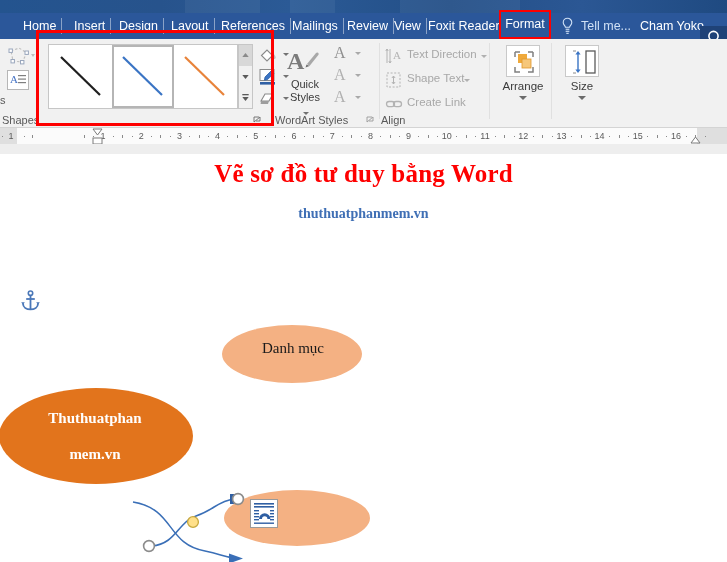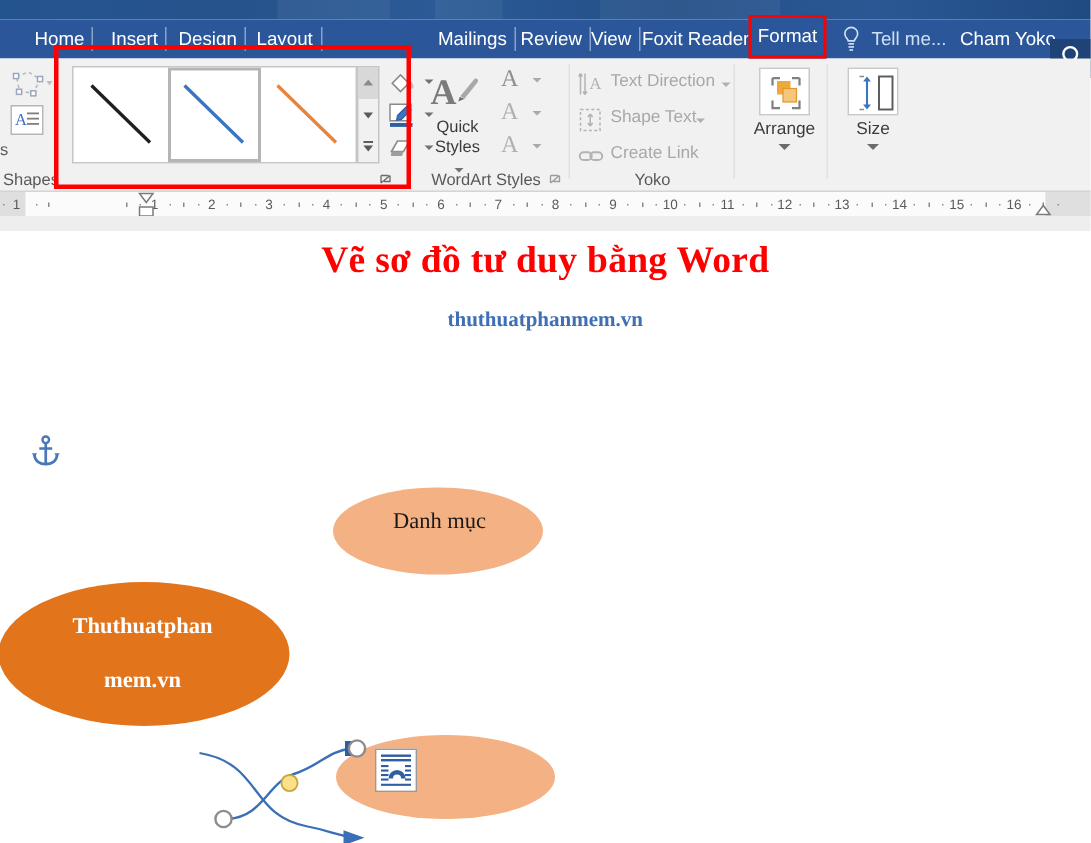--- a/index.html
+++ b/index.html
@@ -51,21 +51,21 @@
     background:#1f4277;
   }
 
   
   #ribbon {
     position:absolute; left:0; top:39px; width:727px; height:89px;
     background:#f1f1f1; border-bottom:1px solid #d4d4d4;
   }
   .grp-label{
     position:absolute; bottom:1px; font-size:11px; color:#595959;
-    text-align:center; white-space:nowrap;
+    text-align:left; white-space:nowrap;
   }
   .grp-div{ position:absolute; top:4px; width:1px; height:76px; background:#e0e0e0; }
 
   
   #shapes-group{ position:absolute; left:0; top:0; width:40px; height:89px; }
   #edit-shape-btn{ position:absolute; left:5px; top:6px; width:30px; height:22px; }
   #textbox-btn{ position:absolute; left:7px; top:31px; width:22px; height:20px;
     border:1px solid #b6b6b6; background:#fff; }
   #shapes-s{ position:absolute; left:0; top:55px; font-size:11px; color:#595959; }
   #shapes-lbl{ left:2px; }
@@ -212,20 +212,21 @@
   <div class="tb-blot" style="left:185px;width:75px;"></div>
   <div class="tb-blot" style="left:290px;width:45px;"></div>
   <div class="tb-blot" style="left:400px;width:120px;"></div>
 </div>
 
 <div id="tabstrip">
   <div class="tab sep" id="t0" style="left:17px;">Home</div>
   <div class="tab sep" id="t1" style="left:68px;">Insert</div>
   <div class="tab sep" id="t2" style="left:113px;">Design</div>
   <div class="tab sep" id="t3" style="left:165px;">Layout</div>
+  <div class="tab sep" id="t4" style="left:215px;">References</div>
   <div class="tab sep" id="t5" style="left:286px;">Mailings</div>
   <div class="tab sep" id="t6" style="left:341px;">Review</div>
   <div class="tab sep" id="t7" style="left:388px;">View</div>
   <div class="tab" id="t8" style="left:422px;">Foxit Reader PD</div>
 
   <svg id="tellme-bulb" viewBox="0 0 14 19">
     <path d="M7 1.2c-2.6 0-4.6 2-4.6 4.5 0 1.8 1 2.8 1.7 3.7.4.5.6 1 .7 1.5h4.4c.1-.5.3-1 .7-1.5.7-.9 1.7-1.9 1.7-3.7C11.6 3.2 9.6 1.2 7 1.2z" fill="none" stroke="#cfe0f5" stroke-width="1.2"></path>
     <rect x="5" y="12.4" width="4" height="1.2" fill="#cfe0f5"></rect>
     <rect x="5" y="14.6" width="4" height="1.2" fill="#cfe0f5"></rect>
     <rect x="5.7" y="16.8" width="2.6" height="1.2" fill="#cfe0f5"></rect>
@@ -388,21 +389,21 @@
     </div>
 
     <div class="txt-row" id="txt-link">
       <svg class="ti" viewBox="0 0 18 18">
         <rect x="1.5" y="6.5" width="8" height="5.2" rx="2.6" fill="none" stroke="#b3b3b3" stroke-width="1.3"></rect>
         <rect x="8.5" y="6.5" width="8" height="5.2" rx="2.6" fill="none" stroke="#b3b3b3" stroke-width="1.3"></rect>
       </svg>
       <div class="tl">Create Link</div>
     </div>
   </div>
-  <div class="grp-label" id="text-lbl">Yoko</div>
+  <div class="grp-label" id="text-lbl">Align</div>
 
   <div class="grp-div" style="left:489px;"></div>
 
   <div id="arrange-group">
     <div class="bigbtn">
       <svg viewBox="0 0 34 32" width="34" height="32">
         <path d="M8 6 h5 M8 6 v5 M21 6 h5 M26 6 v5" stroke="#808080" stroke-width="1.5" fill="none"></path>
         <path d="M8 21 v5 h5 M26 21 v5 h-5" stroke="#808080" stroke-width="1.5" fill="none"></path>
         <rect x="11" y="8" width="9" height="9" fill="#efa93b"></rect>
         <rect x="15" y="13" width="9" height="9" fill="#f6c77a" stroke="#e0972b" stroke-width=".8"></rect>

